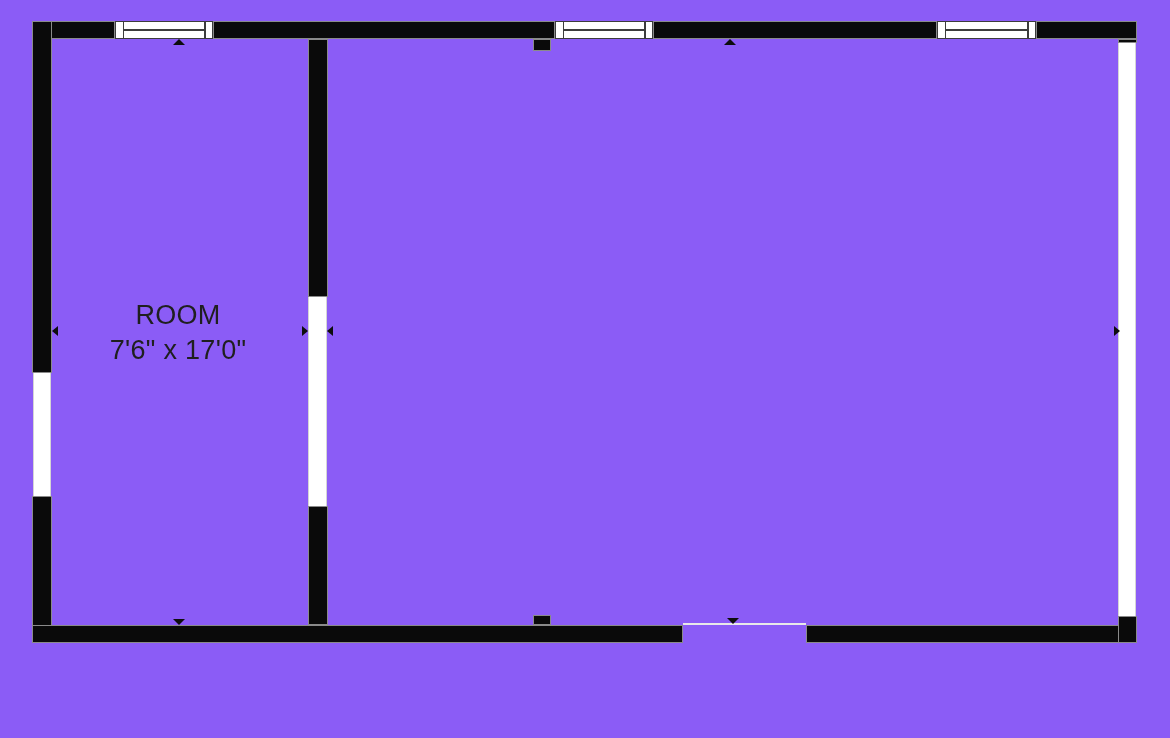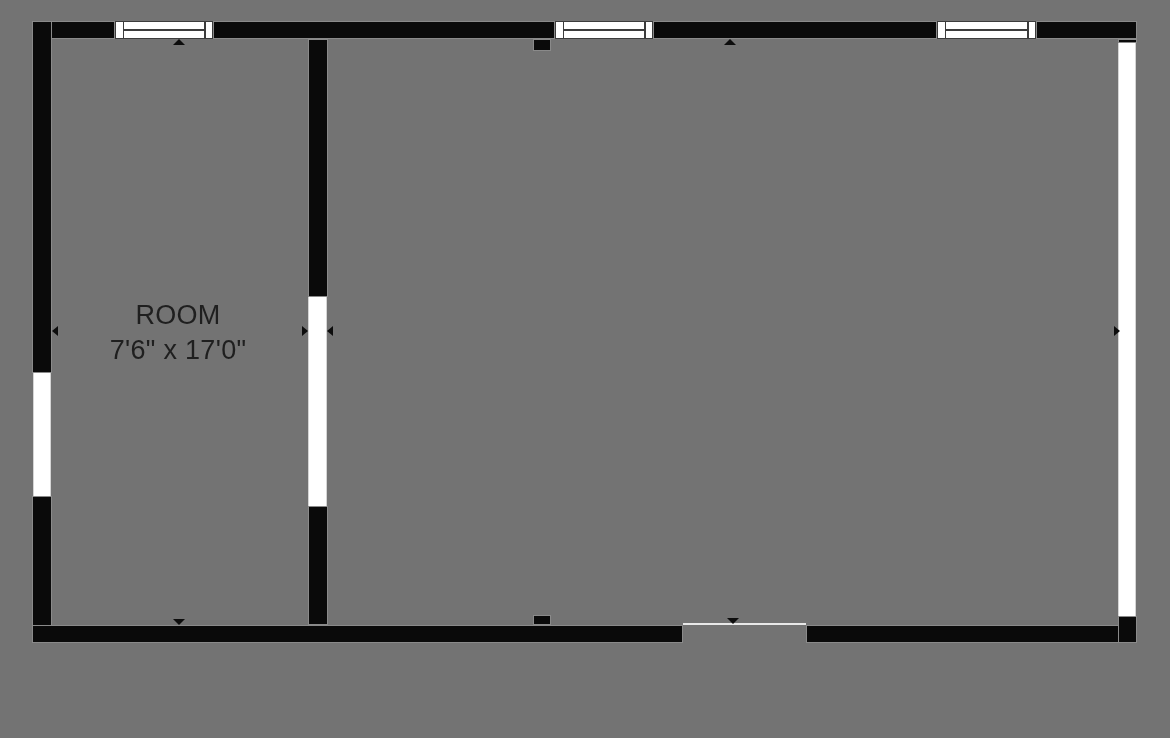--- a/index.html
+++ b/index.html
@@ -5,21 +5,21 @@
   html, body {
     margin: 0;
     padding: 0;
     background: #ffffff;
     font-family: "Liberation Sans", sans-serif;
   }
   .canvas {
     position: relative;
     width: 1170px;
     height: 738px;
-    background: #737373;
+    background: #8b5cf6;
     overflow: hidden;
   }
   
   .wall {
     position: absolute;
     background: #0a0a0a;
     outline: 1px solid #8a8a8a;
     outline-offset: -1px;
   }
   .w-top-1   { left: 32px;   top: 21px;  width: 83px;   height: 18px; }

